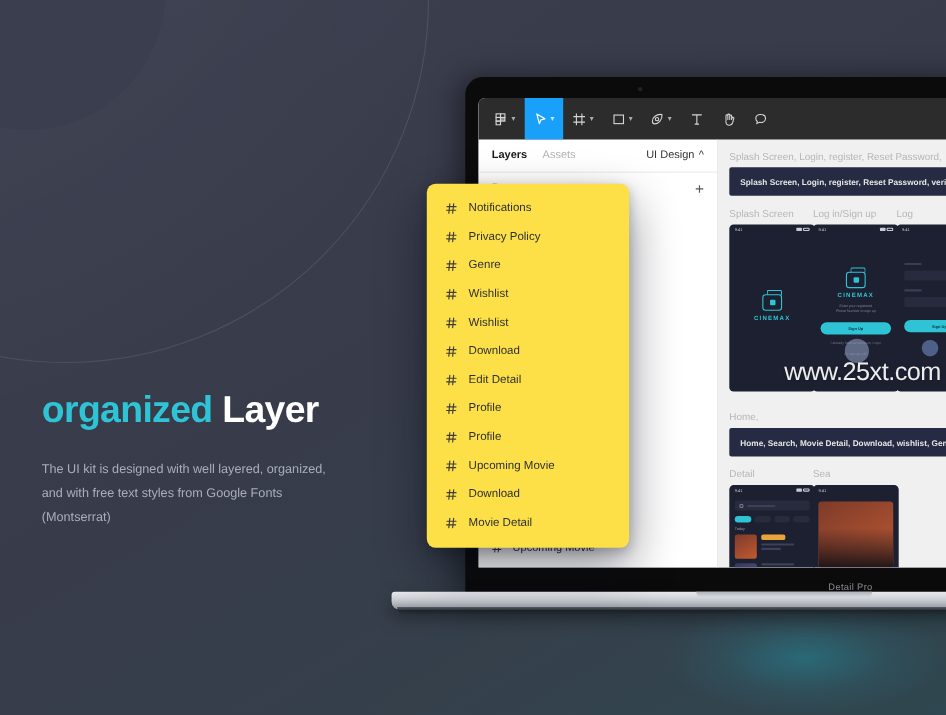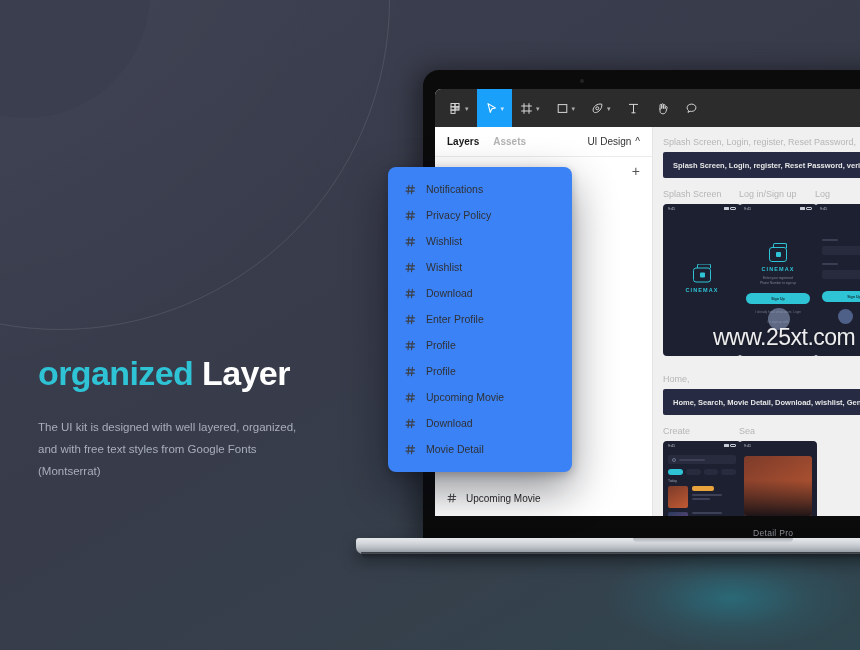--- a/index.html
+++ b/index.html
@@ -182,21 +182,21 @@
     position: relative;
   }
   .lp-tabs {
     height: 30px;
     display: flex;
     align-items: center;
     padding: 0 12px;
     border-bottom: 1px solid #ececec;
     font-size: 10px;
   }
-  .lp-tab { color: #b3b3b3; margin-right: 14px; font-weight: bold; }
+  .lp-tab { color: #b3b3b3; margin-right: 14px; }
   .lp-tab.active { color: #1a1a1a; font-weight: 700; }
   .lp-page {
     margin-left: auto;
     color: #333;
     font-size: 10px;
     display: flex; align-items: center; gap: 4px;
   }
   .lp-section {
     height: 28px;
     display: flex; align-items: center;
@@ -337,21 +337,21 @@
   .listtxt { flex:1; }
   .listtxt i { display:block;height:2px;background:#3c4157;border-radius:1px;margin-bottom:2.5px; }
   .listtxt i.o { background:#e8a33d; width: 22px; height:5px; border-radius:2px; }
   .listtxt i.m { width: 30px; } .listtxt i.s { width: 18px; }
 
   
   #dropdown {
     position: absolute;
     left: 388px; top: 167px;
     width: 184px;
-    background: #3b82f6;
+    background: #fde047;
     border-radius: 8px;
     box-shadow: 0 18px 44px rgba(8,12,22,0.45), 0 3px 10px rgba(8,12,22,0.22);
     padding: 9px 0 10px;
     z-index: 40;
   }
   .dd-row {
     height: 26px;
     display: flex; align-items: center; gap: 10px;
     padding: 0 17px;
     font-size: 10.5px;
@@ -575,21 +575,21 @@
             </div>
 
             <div style="margin-top:18px">
               <div class="sec-title">Home,</div>
               <div class="sec-bar">Home, Search, Movie Detail, Download, wishlist, Genre, Premium</div>
 
               <div class="phone-row">
 
 
                 <div class="phone-wrap">
-                  <div class="phone-label">Create</div>
+                  <div class="phone-label">Detail</div>
                   <div class="phone">
                     <div class="statusbar">
                       <span>9:41</span>
                       <span class="sb-icons">
                         <span class="sb-bars"></span>
                         <span class="sb-batt"></span>
                       </span>
                     </div>
                     <div class="searchbar" style="margin-top:5px">
                       <span class="sq"></span>
@@ -653,39 +653,45 @@
     <div class="dd-row">
       <svg class="hashicon" width="11" height="11" viewBox="0 0 12 12" fill="none" stroke="#3d3d3d" stroke-width="1.15" stroke-linecap="round">
           <path d="M4.3 1.3 3.3 10.7M8.1 1.3 7.1 10.7M1.5 4.2h9M1.1 7.8h9"></path>
         </svg>
       <span>Privacy Policy</span>
     </div>
     <div class="dd-row">
       <svg class="hashicon" width="11" height="11" viewBox="0 0 12 12" fill="none" stroke="#3d3d3d" stroke-width="1.15" stroke-linecap="round">
           <path d="M4.3 1.3 3.3 10.7M8.1 1.3 7.1 10.7M1.5 4.2h9M1.1 7.8h9"></path>
         </svg>
+      <span>Genre</span>
+    </div>
+    <div class="dd-row">
+      <svg class="hashicon" width="11" height="11" viewBox="0 0 12 12" fill="none" stroke="#3d3d3d" stroke-width="1.15" stroke-linecap="round">
+          <path d="M4.3 1.3 3.3 10.7M8.1 1.3 7.1 10.7M1.5 4.2h9M1.1 7.8h9"></path>
+        </svg>
       <span>Wishlist</span>
     </div>
     <div class="dd-row">
       <svg class="hashicon" width="11" height="11" viewBox="0 0 12 12" fill="none" stroke="#3d3d3d" stroke-width="1.15" stroke-linecap="round">
           <path d="M4.3 1.3 3.3 10.7M8.1 1.3 7.1 10.7M1.5 4.2h9M1.1 7.8h9"></path>
         </svg>
       <span>Wishlist</span>
     </div>
     <div class="dd-row">
       <svg class="hashicon" width="11" height="11" viewBox="0 0 12 12" fill="none" stroke="#3d3d3d" stroke-width="1.15" stroke-linecap="round">
           <path d="M4.3 1.3 3.3 10.7M8.1 1.3 7.1 10.7M1.5 4.2h9M1.1 7.8h9"></path>
         </svg>
       <span>Download</span>
     </div>
     <div class="dd-row">
       <svg class="hashicon" width="11" height="11" viewBox="0 0 12 12" fill="none" stroke="#3d3d3d" stroke-width="1.15" stroke-linecap="round">
           <path d="M4.3 1.3 3.3 10.7M8.1 1.3 7.1 10.7M1.5 4.2h9M1.1 7.8h9"></path>
         </svg>
-      <span>Enter Profile</span>
+      <span>Edit Detail</span>
     </div>
     <div class="dd-row">
       <svg class="hashicon" width="11" height="11" viewBox="0 0 12 12" fill="none" stroke="#3d3d3d" stroke-width="1.15" stroke-linecap="round">
           <path d="M4.3 1.3 3.3 10.7M8.1 1.3 7.1 10.7M1.5 4.2h9M1.1 7.8h9"></path>
         </svg>
       <span>Profile</span>
     </div>
     <div class="dd-row">
       <svg class="hashicon" width="11" height="11" viewBox="0 0 12 12" fill="none" stroke="#3d3d3d" stroke-width="1.15" stroke-linecap="round">
           <path d="M4.3 1.3 3.3 10.7M8.1 1.3 7.1 10.7M1.5 4.2h9M1.1 7.8h9"></path>

